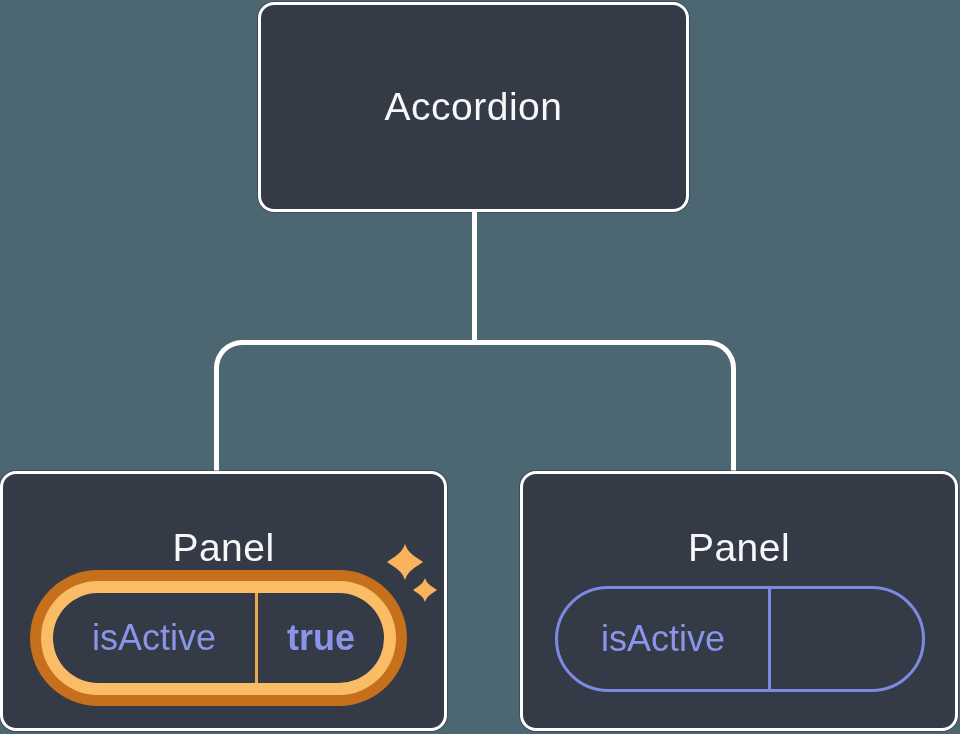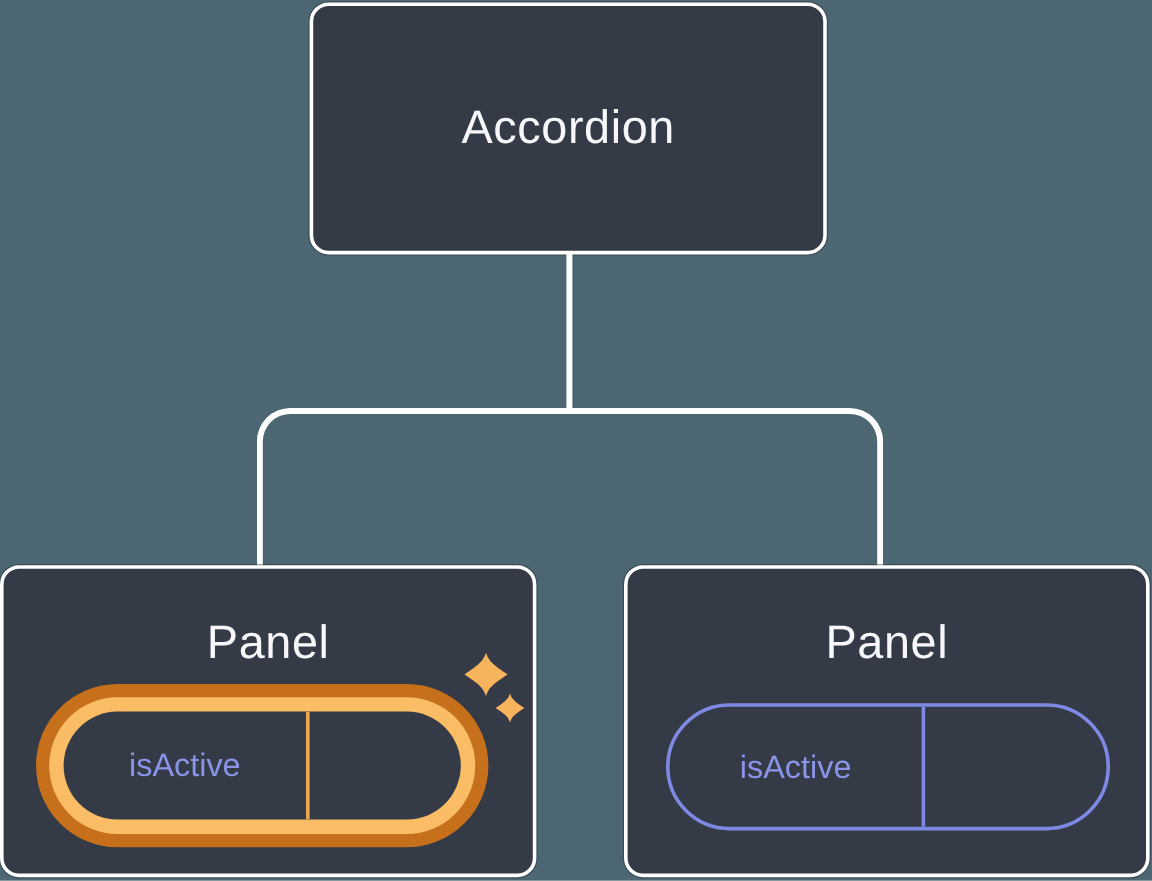--- a/index.html
+++ b/index.html
@@ -27,21 +27,21 @@
     letter-spacing:.5px;
     text-align:center;
   }
   #accordion-node{
     left:258px;top:2px;width:431px;height:210px;
     display:flex;align-items:center;justify-content:center;
   }
   #panel-left{left:0px;top:471px;width:447px;height:260px;}
   #panel-right{left:520px;top:471px;width:438px;height:260px;}
   .panel-title{
-    position:absolute;left:0;right:0;top:40px;
+    position:absolute;left:0;right:0;top:52px;
   }
   
   #connector-stub{
     position:absolute;left:472px;top:211px;width:5px;height:131px;
     background:#FFFFFF;
   }
   #connector-bracket{
     position:absolute;left:214px;top:340px;width:522px;height:132px;
     box-sizing:border-box;
     border-top:5px solid #FFFFFF;
@@ -89,21 +89,21 @@
   }
   #pill-plain .seg{
     display:flex;align-items:center;justify-content:center;
   }
   .seg-key-right{width:210px;}
   .seg-val-right{flex:1;}
   .divider-purple{width:3px;background:#7E89E4;}
   
   .state-key, .state-value{
     color:#8A94E8;
-    font-size:27px;
+    font-size:36px;
     font-weight:400;
   }
   .state-value.bold{font-weight:700;}
   
   #sparkles{
     position:absolute;left:379px;top:539px;width:64px;height:68px;
   }
 </style>
 </head>
 <body>
@@ -121,20 +121,23 @@
     <div class="node-title panel-title">Panel</div>
   </div>
 
   <div id="pill-highlight-outer">
     <div id="pill-highlight-gold">
       <div id="pill-highlight-inner">
         <div class="seg seg-key-left">
           <span class="state-key">isActive</span>
         </div>
         <div class="divider-gold"></div>
+        <div class="seg seg-val-left">
+          <span class="state-value bold">true</span>
+        </div>
       </div>
     </div>
   </div>
 
   <svg id="sparkles" viewBox="0 0 64 68" xmlns="http://www.w3.org/2000/svg">
     <path fill="#F7B45C" d="M26 5
       C28.3 11.7 31.3 14.7 44 23
       C31.3 31.3 28.3 34.3 26 41
       C23.7 34.3 20.7 31.3 8 23
       C20.7 14.7 23.7 11.7 26 5 Z" transform="rotate(0 26 23)"></path>

